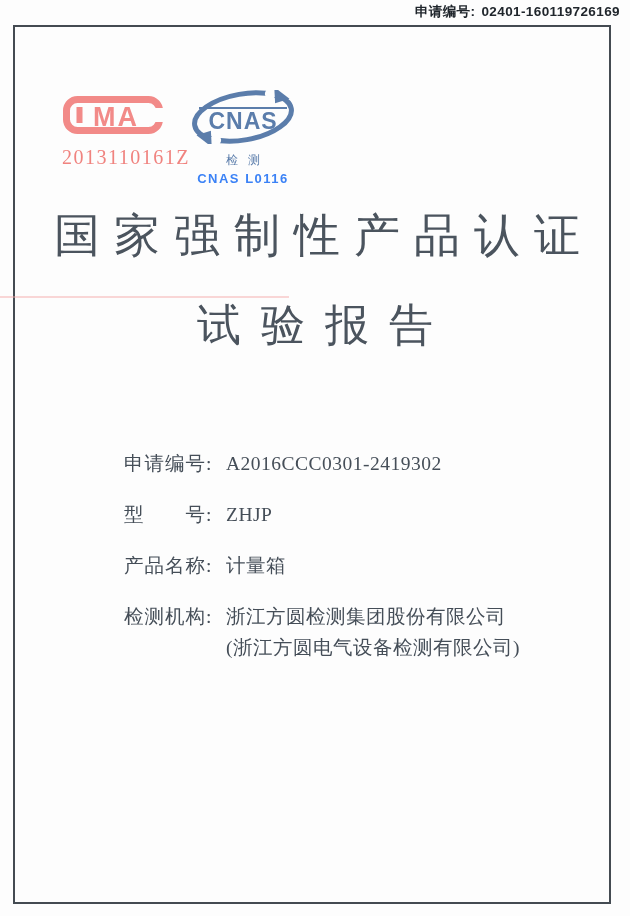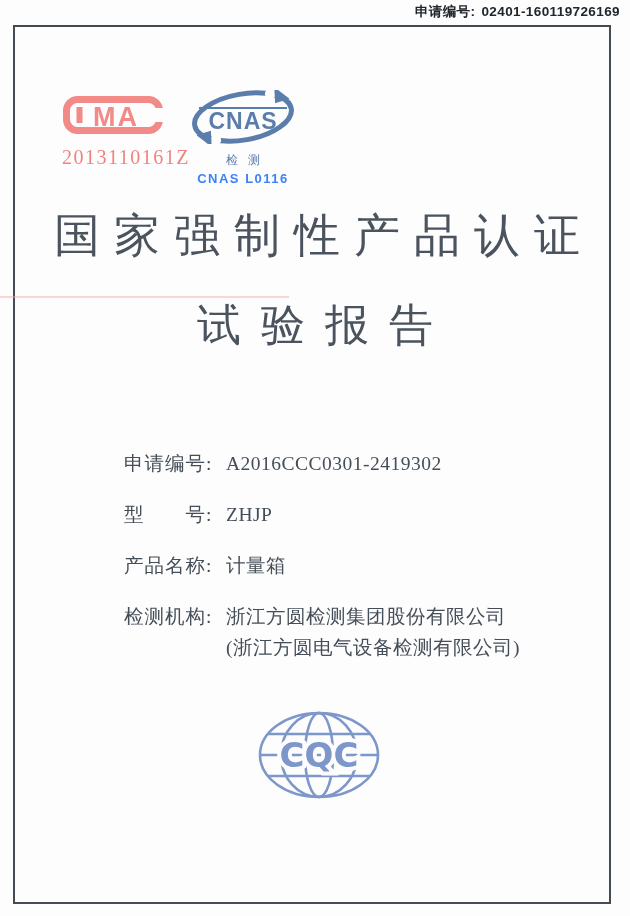--- a/index.html
+++ b/index.html
@@ -117,27 +117,14 @@
     </div>
     <div class="field-row">
       <span class="field-label">检测机构:</span>
       <span class="field-value">
         <div>浙江方圆检测集团股份有限公司</div>
         <div class="line2">(浙江方圆电气设备检测有限公司)</div>
       </span>
     </div>
   </div>
 
-  <div class="cqc-block">
-    <svg width="124" height="90" viewBox="0 0 124 90">
-      <g stroke="#7e97cb" fill="none" stroke-width="2.6">
-        <ellipse cx="62" cy="45" rx="59" ry="42"></ellipse>
-        <ellipse cx="62" cy="45" rx="38" ry="42"></ellipse>
-        <ellipse cx="62" cy="45" rx="14" ry="42"></ellipse>
-        <line x1="11" y1="24" x2="113" y2="24"></line>
-        <line x1="3" y1="45" x2="121" y2="45"></line>
-        <line x1="11" y1="66" x2="113" y2="66"></line>
-      </g>
-      <text x="62" y="57" text-anchor="middle" font-size="34" font-weight="bold" font-family="'DejaVu Sans','Liberation Sans',sans-serif" fill="#7e97cb" stroke="#fdfdfd" stroke-width="8" paint-order="stroke">CQC</text>
-    </svg>
-  </div>
 
 </div>
 
 </body></html>

